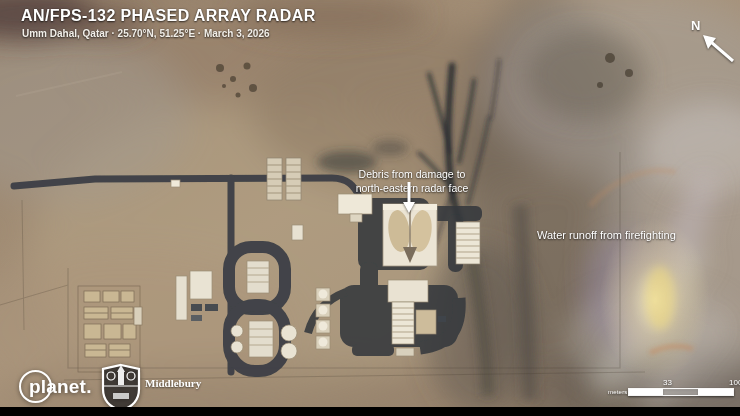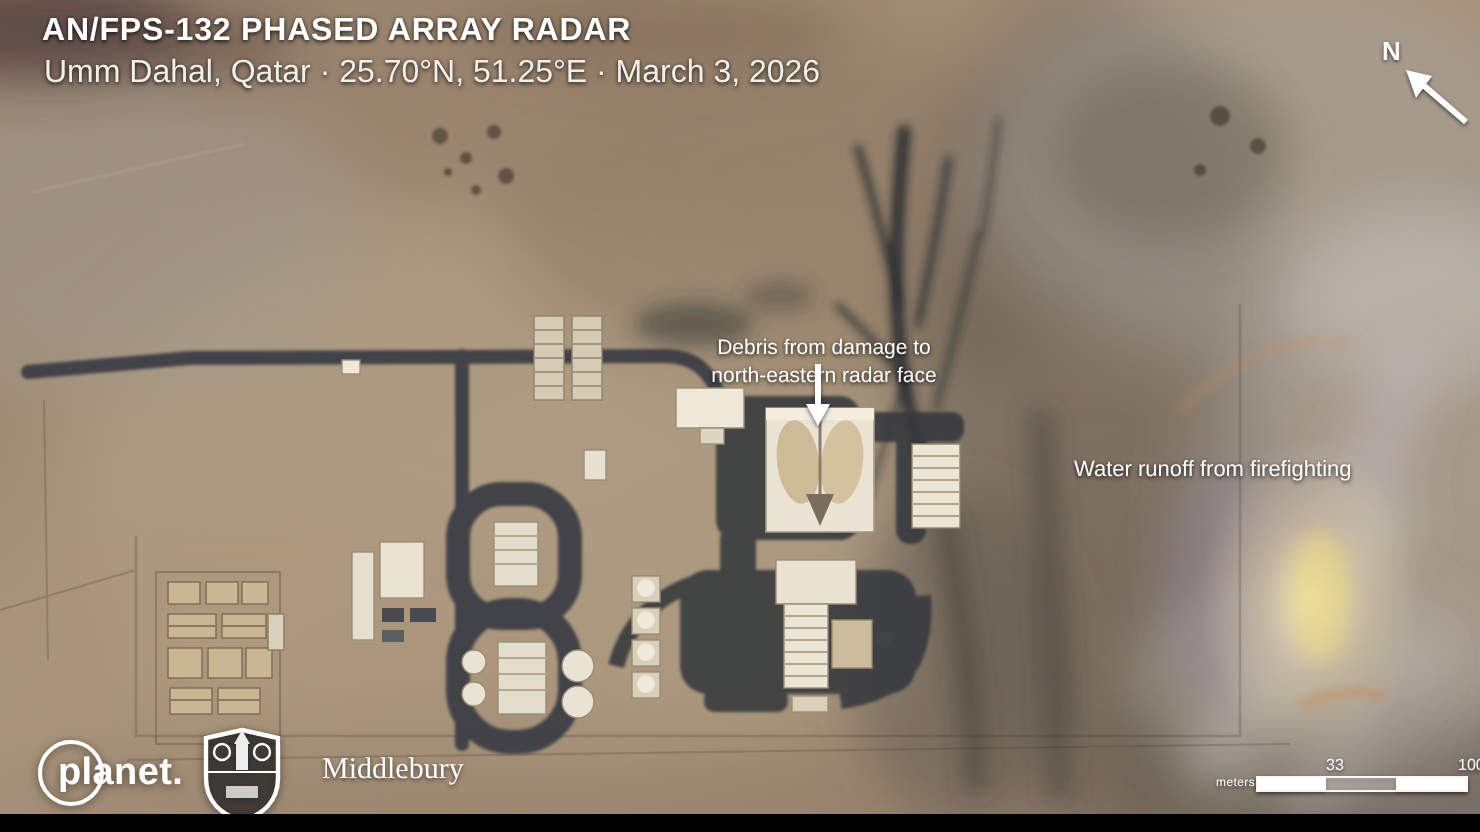--- a/index.html
+++ b/index.html
@@ -5,21 +5,21 @@
   html,body{margin:0;padding:0;background:#111;}
   .frame{
     position:relative;width:740px;height:416px;overflow:hidden;background:#701a75;
     font-family:"Liberation Sans", sans-serif;
   }
   svg.scene{position:absolute;left:0;top:0;}
   .black-strip{position:absolute;left:0;bottom:0;width:740px;height:9px;background:#000;}
 
   .txt{position:absolute;color:#fff;text-shadow:0 1px 2px rgba(0,0,0,.65),0 0 2px rgba(0,0,0,.35);}
   .title{left:21px;top:7px;font-size:16px;font-weight:700;letter-spacing:.4px;}
-  .subtitle{left:22px;top:28px;font-size:16px;font-weight:400;color:#f2efe9;}
+  .subtitle{left:22px;top:28px;font-size:10px;font-weight:700;color:#f2efe9;}
 
   .anno-debris{left:412px;top:168px;transform:translateX(-50%);
     font-size:10.5px;line-height:13.5px;text-align:center;white-space:nowrap;}
   .anno-water{left:537px;top:229px;font-size:11px;white-space:nowrap;}
 
   .arrow-svg{position:absolute;filter:drop-shadow(0 1px 1px rgba(0,0,0,.55));}
   .debris-arrow{left:401px;top:182px;}
   .north-wrap{position:absolute;left:688px;top:18px;width:52px;height:52px;}
   .north-n{position:absolute;left:3px;top:0;font-size:13px;font-weight:700;color:#fff;
     text-shadow:0 1px 2px rgba(0,0,0,.6);}
@@ -38,22 +38,22 @@
   .sb-seg3{flex:1 1 auto;background:#fff;}
 
   .credit-planet{position:absolute;left:19px;top:368px;width:92px;height:38px;
     filter:drop-shadow(0 1px 2px rgba(0,0,0,.5));}
   .planet-ring{position:absolute;left:0;top:2px;width:33px;height:33px;border:2.5px solid #fff;
     border-radius:50%;box-sizing:border-box;}
   .planet-word{position:absolute;left:10px;top:8px;font-size:19px;font-weight:600;
     letter-spacing:.2px;color:#fff;}
   .credit-shield{position:absolute;left:100px;top:362px;
     filter:drop-shadow(0 1px 2px rgba(0,0,0,.5));}
-  .credit-middlebury{position:absolute;left:161px;top:377px;font-family:"Liberation Serif", serif;
-    font-size:15px;color:#fff;text-shadow:0 1px 2px rgba(0,0,0,.6);}
+  .credit-middlebury{position:absolute;left:145px;top:377px;font-family:"Liberation Serif", serif;
+    font-size:11px;color:#fff;text-shadow:0 1px 2px rgba(0,0,0,.6);font-weight:bold;}
 </style>
 </head>
 <body>
 
 <div class="frame">
 
   <svg class="scene" width="740" height="416" viewBox="0 0 740 416" xmlns="http://www.w3.org/2000/svg">
     <defs>
       <linearGradient id="base" x1="0" y1="0" x2="1" y2="1">
         <stop offset="0" stop-color="#94806a"></stop>

